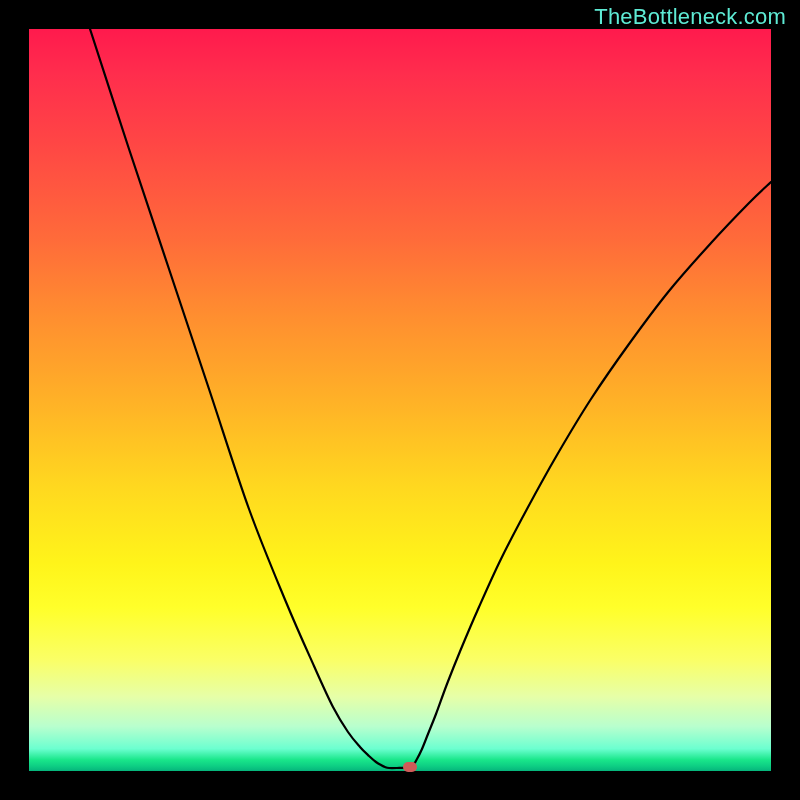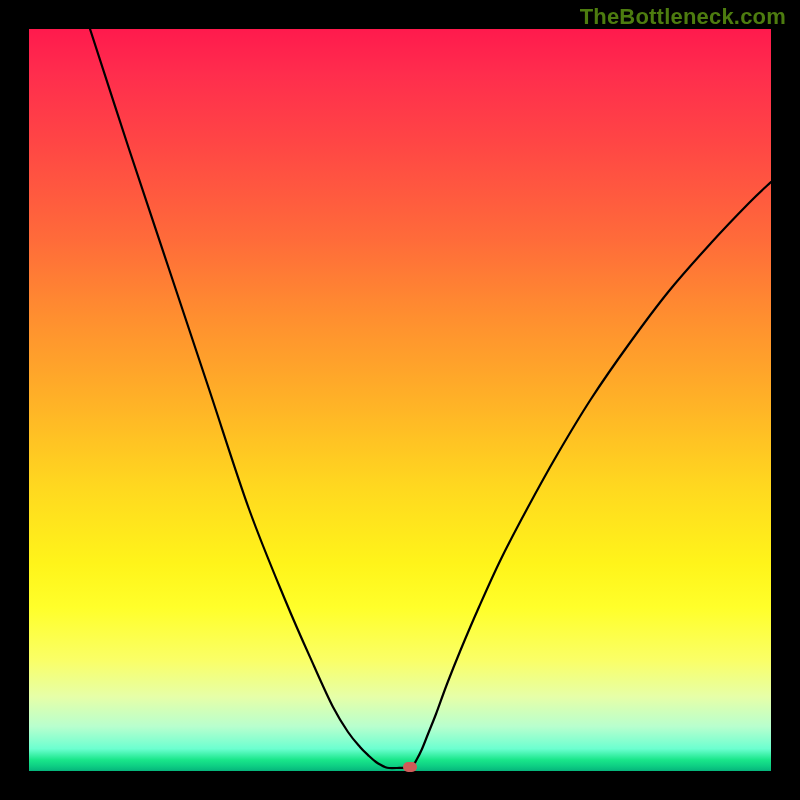--- a/index.html
+++ b/index.html
@@ -15,22 +15,22 @@
     width: 800px;
     height: 800px;
     background: #000000;
   }
   .watermark {
     position: absolute;
     top: 4px;
     right: 14px;
     font-family: Arial, Helvetica, sans-serif;
     font-size: 22px;
-    font-weight: 700;
-    color: #4d7c0f;
+    font-weight: 400;
+    color: #5eead4;
     letter-spacing: 0.2px;
     z-index: 5;
   }
   .plot {
     position: absolute;
     left: 29px;
     top: 29px;
     width: 742px;
     height: 742px;
     z-index: 1;

